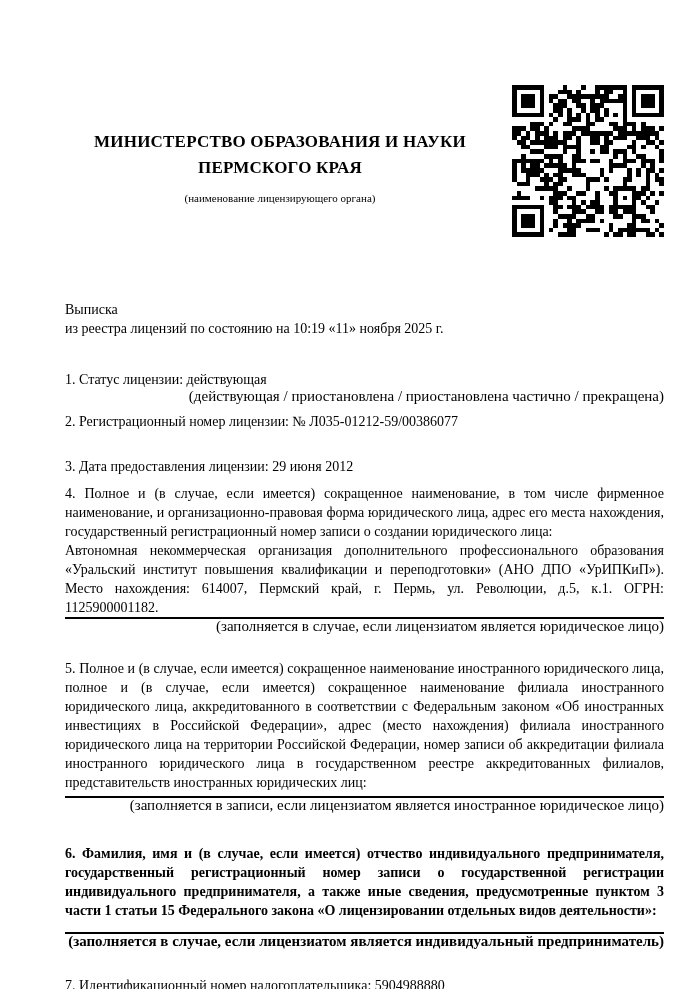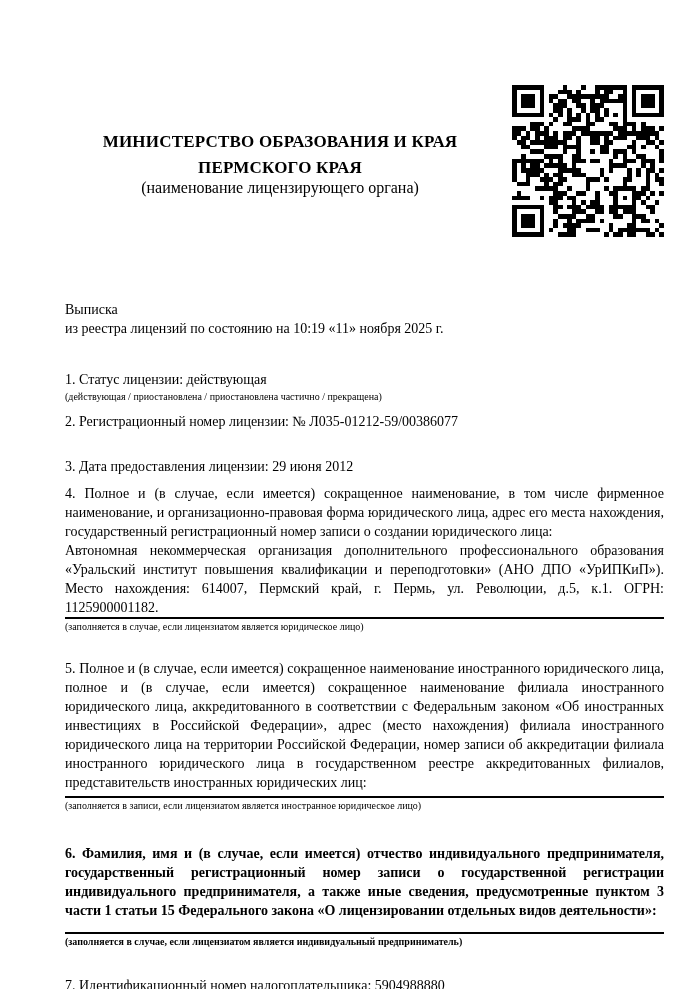--- a/index.html
+++ b/index.html
@@ -12,44 +12,44 @@
     overflow:hidden;
   }
   .header-row{
     display:flex;
     justify-content:space-between;
     align-items:flex-start;
     padding:85px 36px 0 65px;
   }
   .ministry{width:430px;text-align:center;padding-top:44px;}
   .ministry-line{font-weight:bold;font-size:17px;line-height:26px;letter-spacing:0.2px;}
-  .ministry-caption{font-size:16px;line-height:13px;margin-top:0;}
+  .ministry-caption{font-size:11px;line-height:13px;margin-top:11px;}
   .qr-box{width:152px;height:152px;flex:0 0 auto;}
   .content{margin:0 36px 0 65px;font-size:14px;line-height:19px;}
   .title-block{text-align:left;margin-top:63px;}
   .title-line{font-size:14px;line-height:19px;}
   .item{margin:0;}
   .just{text-align:justify;}
   .sep{border-top:2px solid #000000;height:0;line-height:0;}
-  .small-cap{font-size:10px;line-height:13px;text-align:left;}
+  .small-cap{font-size:15px;line-height:13px;text-align:right;}
   .mt1{margin-top:1px;}   .mt4{margin-top:4px;}
   .mt6{margin-top:8px;}
   .mt12{margin-top:12px;} .mt13{margin-top:26px;}
   .mt16{margin-top:32px;font-weight:bold;} .mt21{margin-top:9px;}
   .mt26{margin-top:28px;} .mt32{margin-top:32px;}
   .page-number{text-align:center;margin-top:9px;font-size:13px;line-height:17px;}
 </style>
 </head>
 <body>
 
 <div class="page">
 
   <div class="header-row">
     <div class="ministry">
-      <div class="ministry-line">МИНИСТЕРСТВО ОБРАЗОВАНИЯ И КРАЯ</div>
+      <div class="ministry-line">МИНИСТЕРСТВО ОБРАЗОВАНИЯ И НАУКИ</div>
       <div class="ministry-line">ПЕРМСКОГО КРАЯ</div>
       <div class="ministry-caption">(наименование лицензирующего органа)</div>
     </div>
     <div class="qr-box" id="qr"><svg width="152" height="152" viewBox="0 0 33 33" shape-rendering="crispEdges" fill="#000000" role="img">
           <rect x="0" y="0" width="1" height="1"></rect>
           <rect x="1" y="0" width="1" height="1"></rect>
           <rect x="2" y="0" width="1" height="1"></rect>
           <rect x="3" y="0" width="1" height="1"></rect>
           <rect x="4" y="0" width="1" height="1"></rect>
           <rect x="5" y="0" width="1" height="1"></rect>

